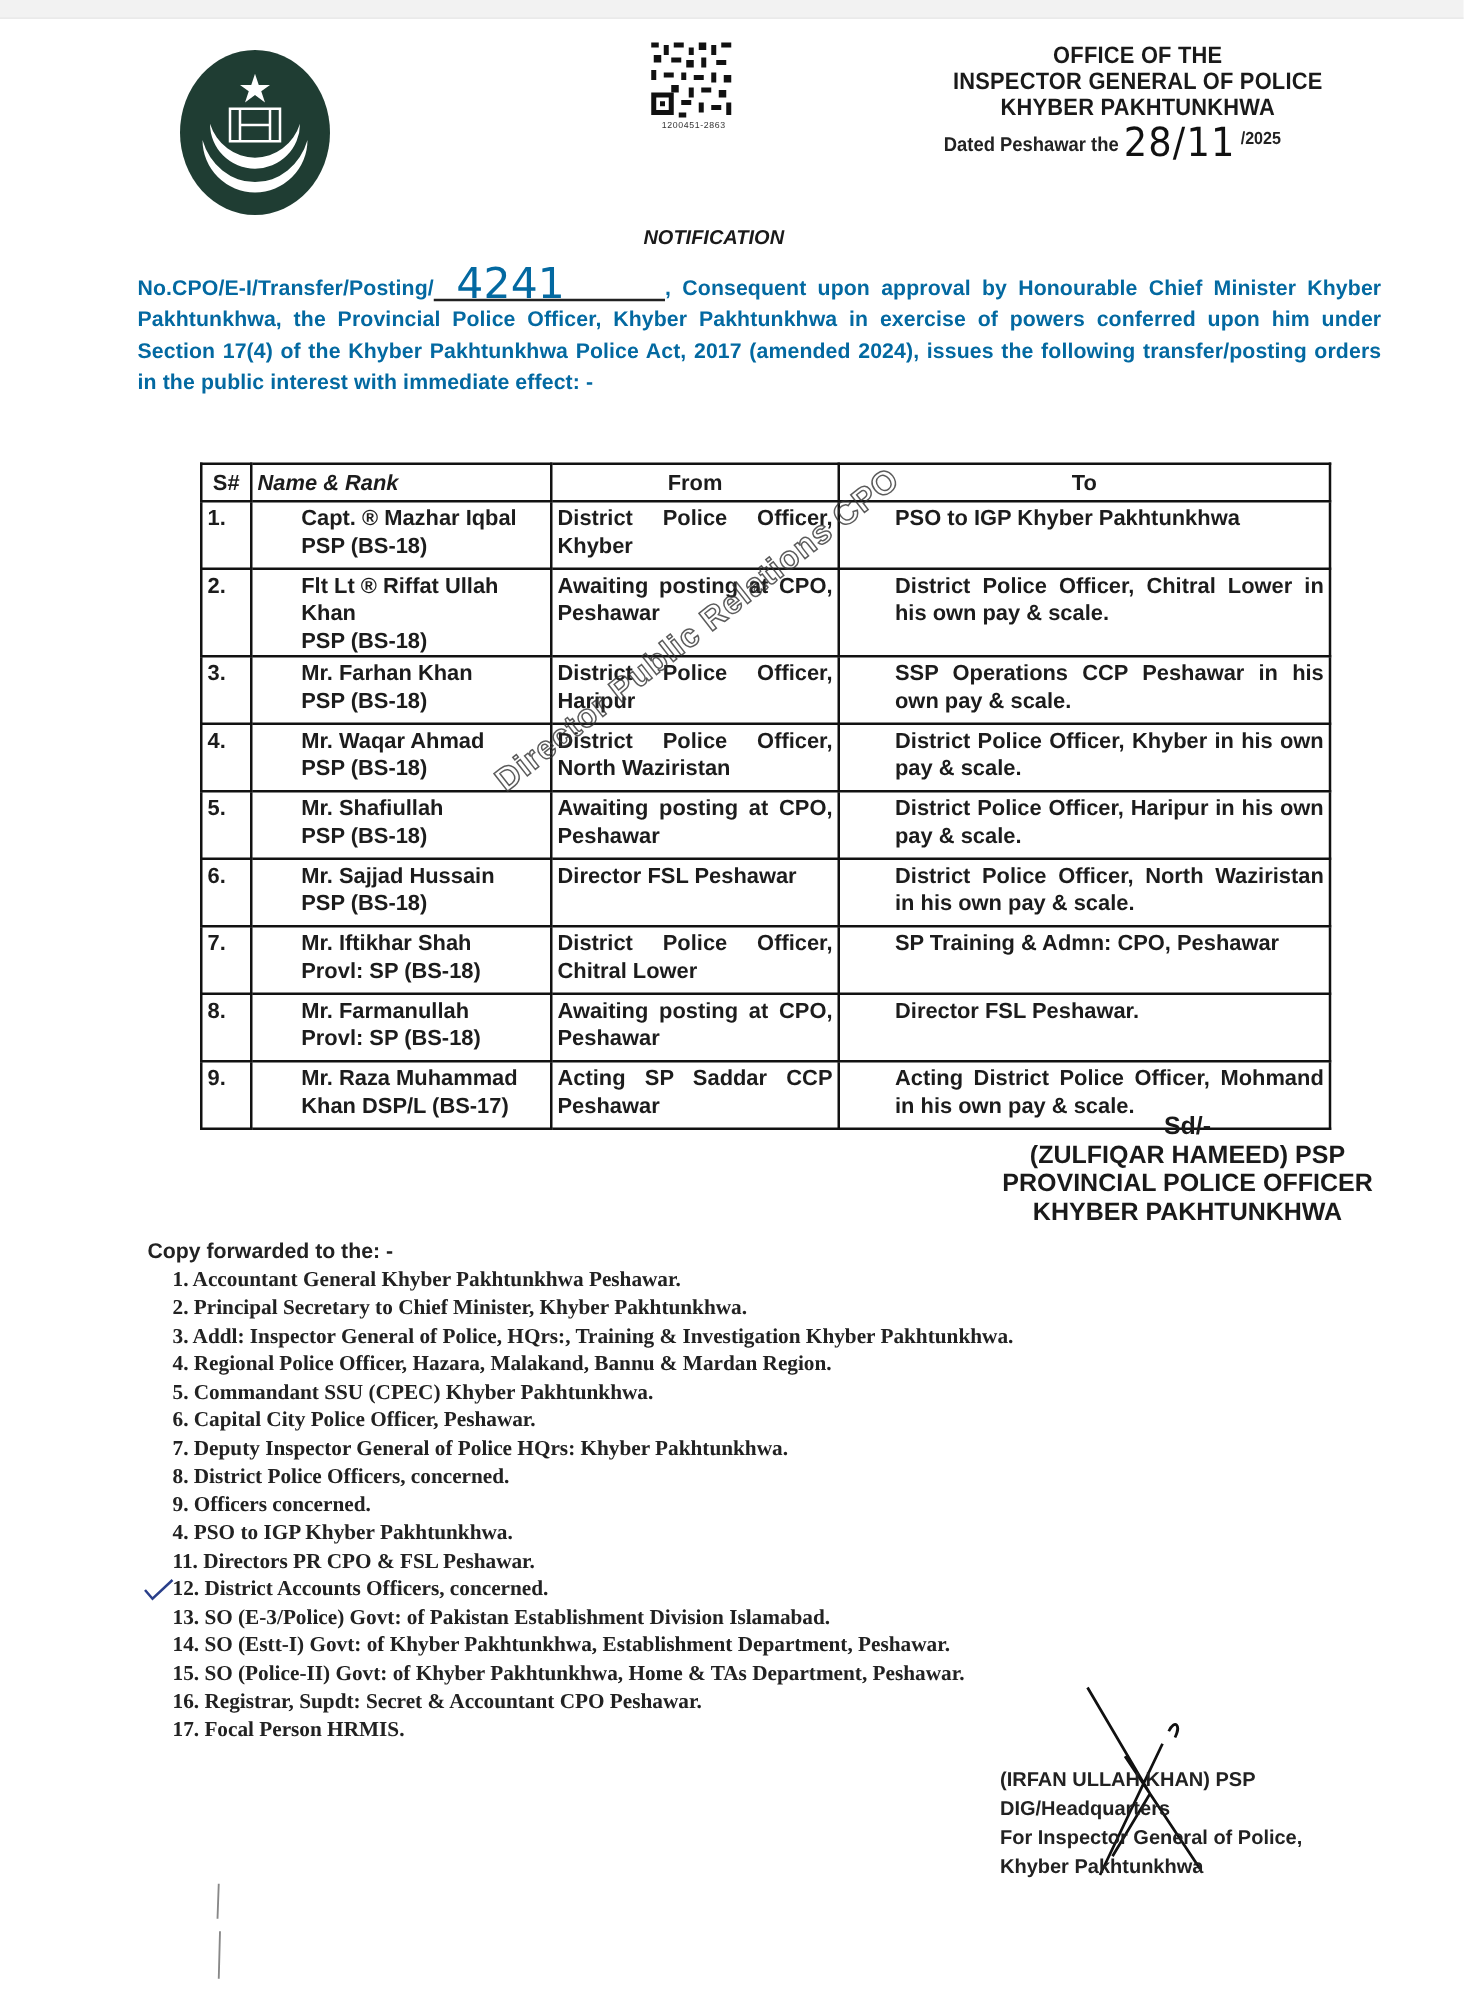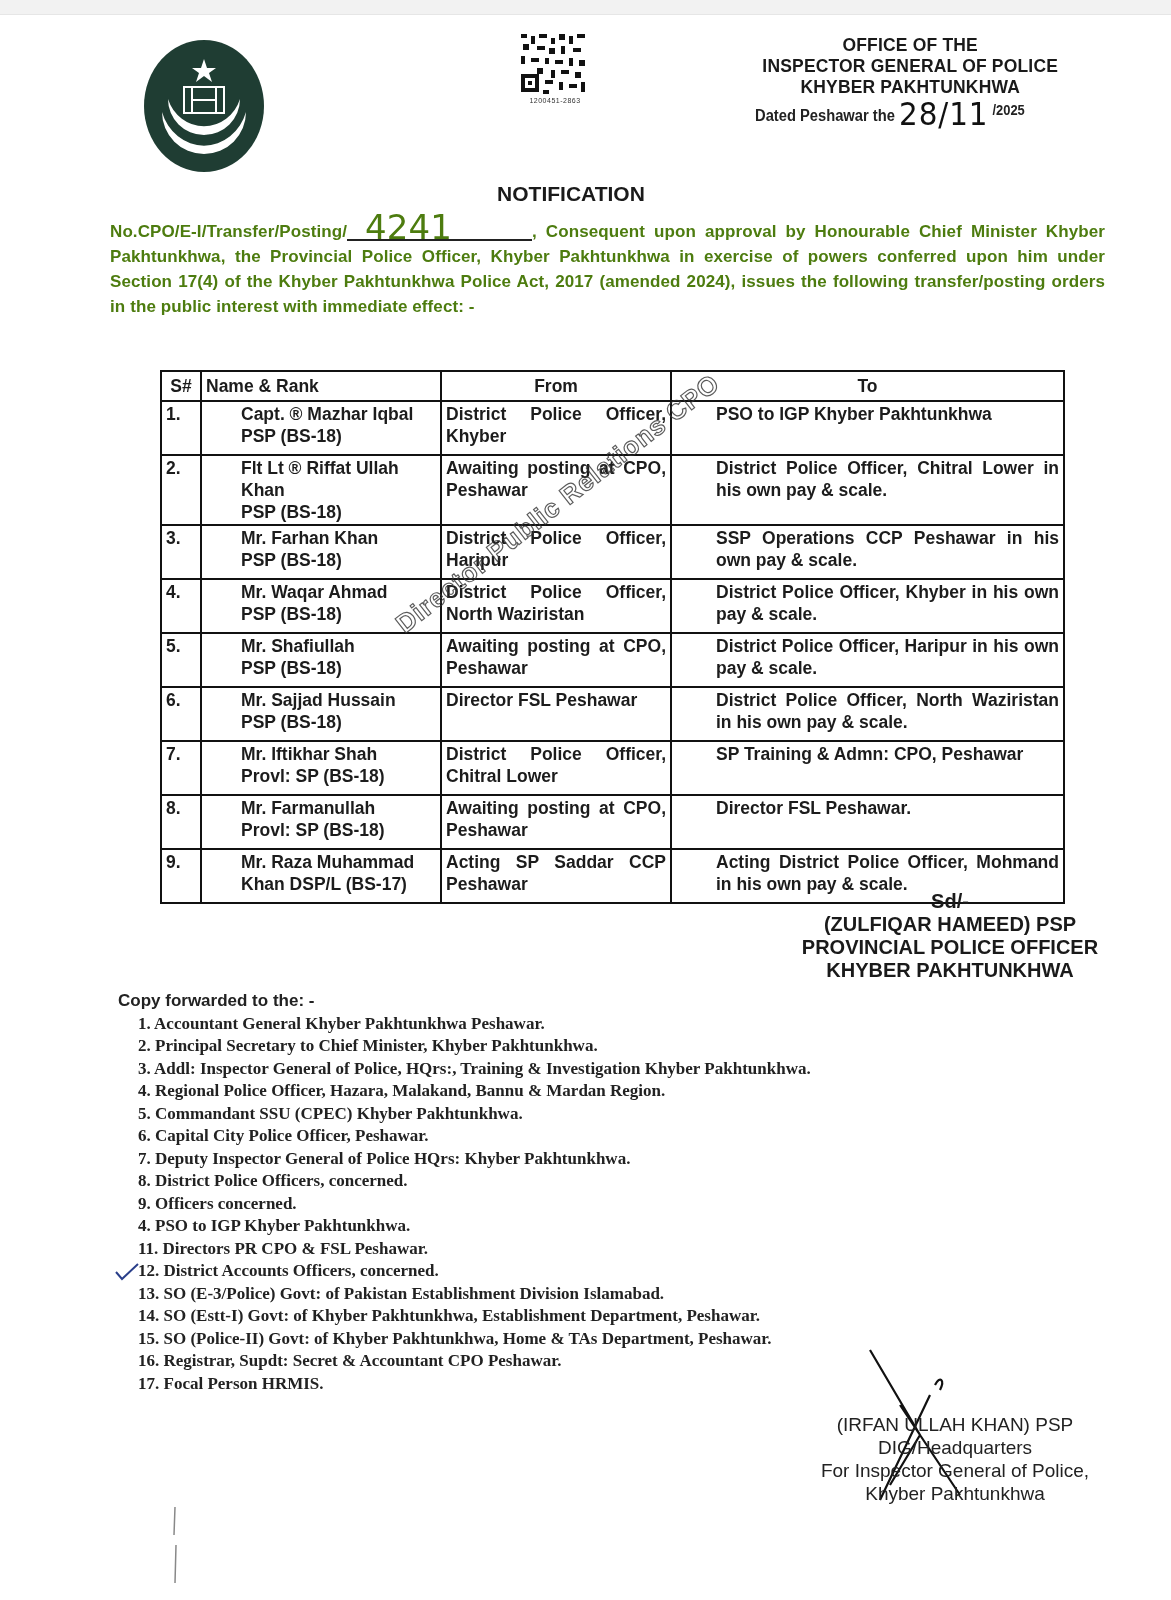--- a/index.html
+++ b/index.html
@@ -10,45 +10,45 @@
 
   .logo { position: absolute; left: 140px; top: 22px; width: 128px; height: 138px; }
   .qr { position: absolute; left: 515px; top: 15px; width: 78px; height: 70px; }
   .qr-num { position: absolute; left: 510px; top: 82px; width: 90px; font-size: 7px; text-align: center; letter-spacing: 0.5px; color: #333; }
 
   .office { position: absolute; left: 740px; top: 19px; width: 370px; text-align: center; font-weight: bold; font-size: 19px; line-height: 21px; letter-spacing: 0.2px; transform: scaleX(0.92); transform-origin: left top; }
   .dated { position: absolute; left: 755px; top: 80px; font-size: 16px; font-weight: bold; color: #222; transform: scaleX(0.92); transform-origin: left top; white-space: nowrap; }
   .dated .hw { font-family: "DejaVu Sans", sans-serif; font-weight: normal; font-size: 32px; color: #111; vertical-align: -4px; letter-spacing: 1px; }
   .dated .yr { font-size: 14px; vertical-align: 6px; }
 
-  .notif-title { position: absolute; left: 0; width: 1142px; top: 167px; text-align: center; font-weight: bold; font-size: 21px; }
-
-  .intro { position: absolute; left: 110px; top: 200px; width: 995px; font-size: 17px; line-height: 25px; text-align: justify; font-weight: bold; color: #4d7c0f; letter-spacing: 0.1px; }
+  .notif-title { position: absolute; left: 0; width: 1142px; top: 167px; text-align: center; font-weight: bold; font-size: 16px; font-style: italic; }
+
+  .intro { position: absolute; left: 110px; top: 200px; width: 995px; font-size: 17px; line-height: 25px; text-align: justify; font-weight: bold; color: #0369a1; letter-spacing: 0.1px; }
   .intro .ref { font-weight: bold; }
   .intro .hwnum { display: inline-block; width: 185px; border-bottom: 2px solid #222; font-family: "DejaVu Sans", sans-serif; font-weight: normal; font-size: 34px; line-height: 24px; padding-left: 18px; vertical-align: -2px; }
 
   table.orders { position: absolute; left: 160px; top: 355px; width: 905px; border-collapse: collapse; font-size: 17.5px; font-weight: bold; color: #1c1c1c; }
   table.orders td, table.orders th { border: 2.5px solid #111; vertical-align: top; padding: 1px 4px; line-height: 22px; }
   table.orders th { font-weight: bold; height: 30px; vertical-align: middle; }
-  table.orders th.c-name { text-align: left; }
+  table.orders th.c-name { text-align: left; font-style: italic; }
   table.orders td.sn { width: 40px; }
   table.orders td.name { width: 240px; padding-left: 39px; }
   table.orders td.from { width: 230px; text-align: justify; text-align-last: left; }
   table.orders td.to { text-align: justify; text-align-last: left; padding-left: 44px; }
   table.orders tr.row td { height: 54px; }
 
   .watermark { position: absolute; left: 390px; top: 600px; font-size: 26px; font-weight: bold; color: transparent; -webkit-text-stroke: 1.2px #333; transform: rotate(-38deg); transform-origin: left top; letter-spacing: 1px; white-space: nowrap; opacity: 0.8; }
 
   .sig1 { position: absolute; left: 780px; top: 875px; width: 340px; text-align: center; font-weight: bold; font-size: 20px; line-height: 23px; }
 
   .copy { position: absolute; left: 118px; top: 975px; width: 900px; font-size: 17px; font-weight: bold; line-height: 22.5px; color: #222; }
   .copy .noref { text-decoration: underline; }
   .copy ol { list-style: none; padding-left: 20px; font-family: Liberation Serif, serif; }
 
-  .sig2 { position: absolute; left: 800px; top: 1398px; width: 310px; text-align: center; font-weight: normal; font-size: 19px; line-height: 23px; color: #222; }
+  .sig2 { position: absolute; left: 800px; top: 1398px; width: 310px; font-weight: bold; font-size: 16px; line-height: 23px; color: #222; }
   .sig-strike { position: absolute; left: 860px; top: 1330px; width: 110px; height: 160px; }
   .tick { position: absolute; left: 114px; top: 1247px; width: 26px; height: 20px; }
   .margin-marks { position: absolute; left: 170px; top: 1490px; width: 10px; height: 80px; }
 </style>
 </head>
 <body>
 
 <div class="topbar"></div>
 
 <div class="page">

